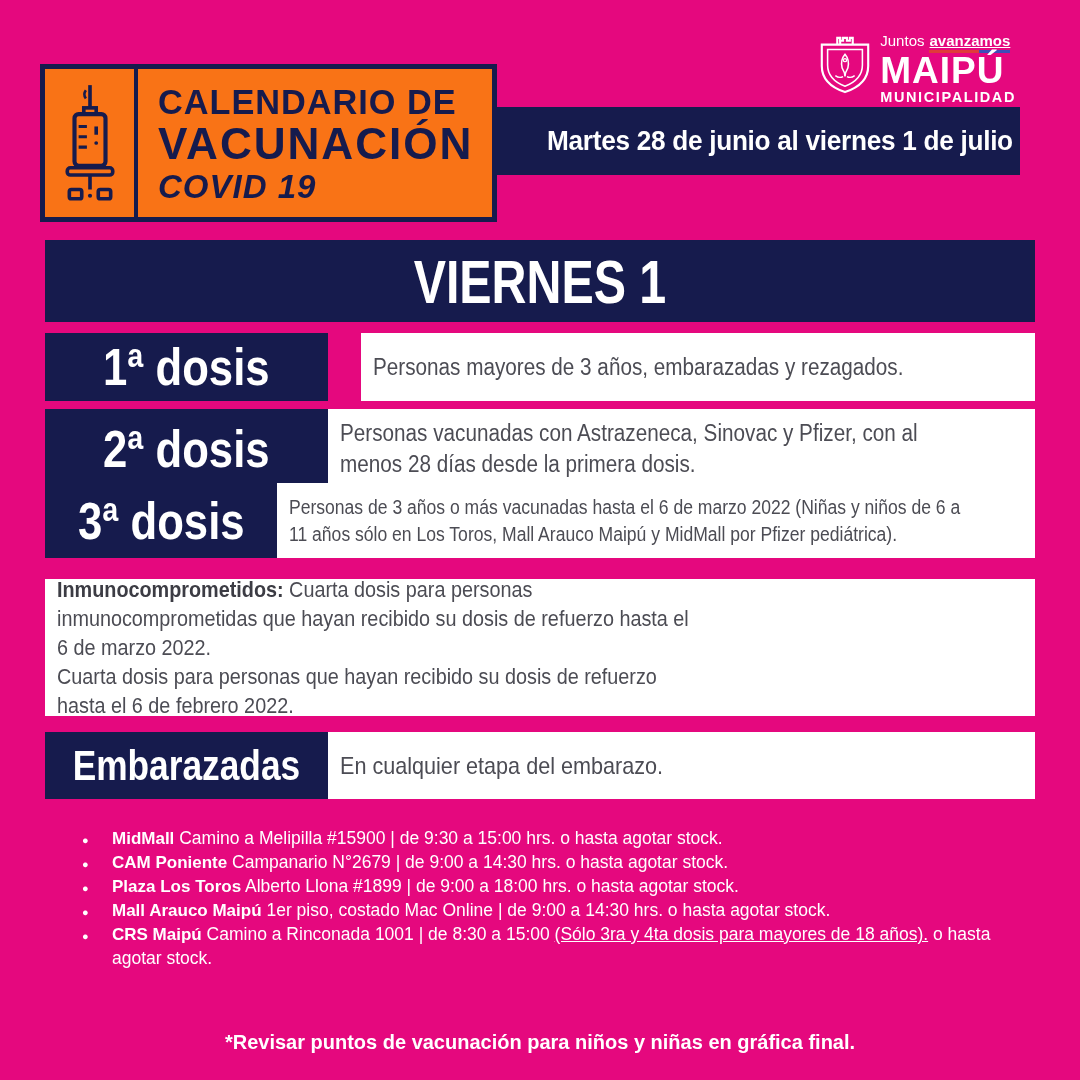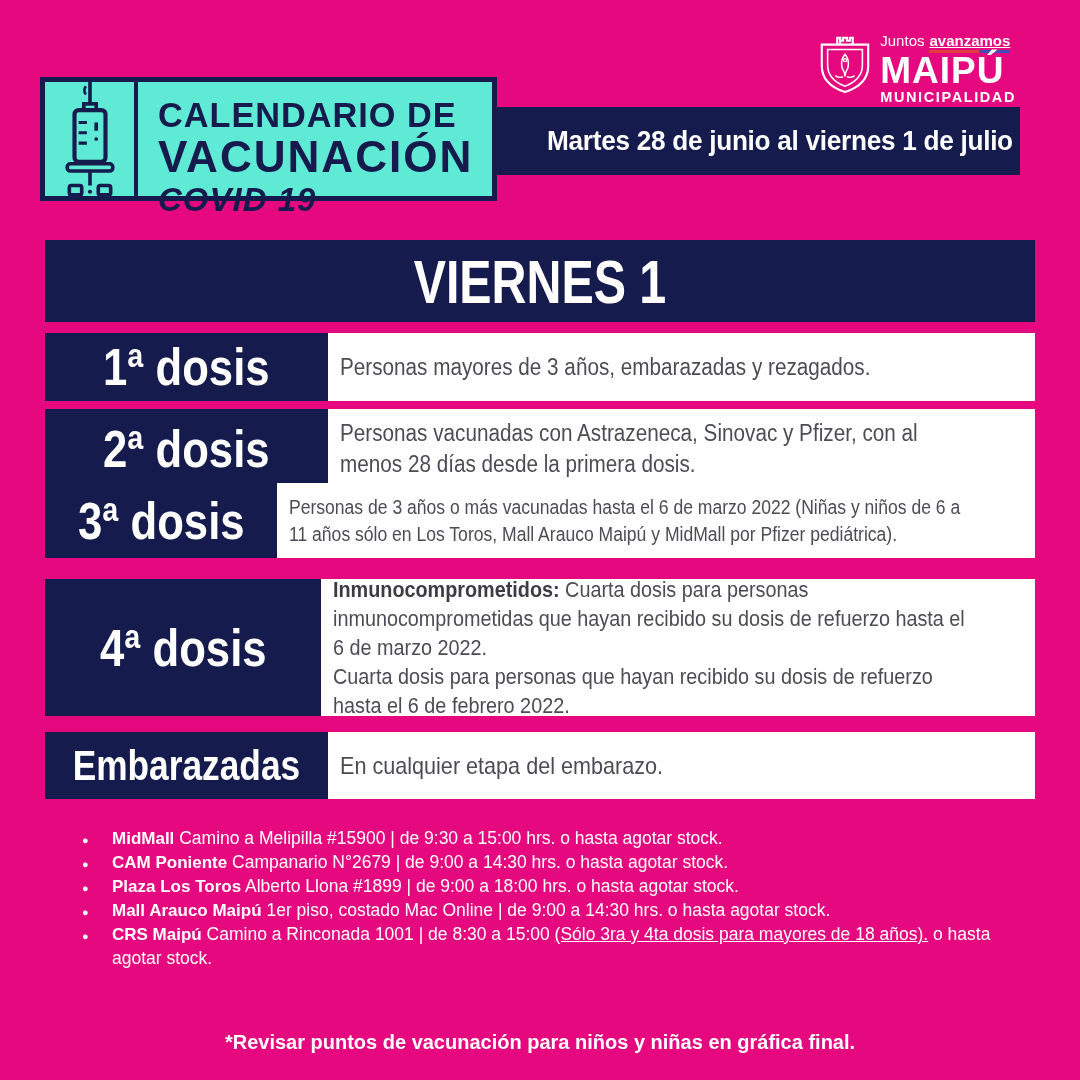--- a/index.html
+++ b/index.html
@@ -20,37 +20,37 @@
   .maipu { font-size:37px; font-weight:800; letter-spacing:1px; line-height:36px; }
   .municipalidad { font-size:14.5px; font-weight:700; letter-spacing:1.6px; line-height:16px; }
 
   
   .date-banner { position:absolute; left:488px; top:107px; width:532px; height:68px;
       background:#161B4D; display:flex; align-items:center; justify-content:flex-end; z-index:1; }
   .date-banner span { color:#fff; font-size:27px; font-weight:700; letter-spacing:-0.3px;
       display:inline-block; transform:scaleX(.97); white-space:nowrap; padding-left:10px; }
 
   
-  .header-box { position:absolute; left:40px; top:77px; width:457px; height:124px;
-      background:#5eead4; border:5px solid #161B4D; display:flex; z-index:2; }
+  .header-box { position:absolute; left:40px; top:64px; width:457px; height:158px;
+      background:#f97316; border:5px solid #161B4D; display:flex; z-index:2; }
   .syringe-col { width:93px; display:flex; align-items:center; justify-content:center;
       border-right:4px solid #161B4D; }
   .title-col { flex:1; padding:14px 0 0 20px; color:#161B4D; }
   .title-1 { font-size:35px; font-weight:800; letter-spacing:1px; line-height:38px; display:block; transform:scaleX(.98); transform-origin:left; white-space:nowrap; }
   .title-2 { font-size:45px; font-weight:800; letter-spacing:2px; line-height:46px; display:block; transform:scaleX(.98); transform-origin:left; white-space:nowrap; }
   .title-3 { font-size:33px; font-weight:700; font-style:italic; line-height:40px; display:block; letter-spacing:1px; }
 
   
   .day-banner { position:absolute; left:45px; top:240px; width:990px; height:82px;
       background:#161B4D; display:flex; align-items:center; justify-content:center; }
   .day-banner span { color:#fff; font-size:62px; font-weight:800; display:inline-block;
       transform:scaleX(.78); white-space:nowrap; }
 
   .row { position:absolute; left:45px; width:990px; display:flex; }
-  .row-1 { top:333px; height:68px; }
+  .row-1 { top:333px; height:68px;gap:33px; }
   .row-2 { top:409px; height:79px; }
   .row-3 { top:483px; height:75px; }
   .row-4 { top:579px; height:137px; }
   .row-5 { top:732px; height:67px; }
   .row-label { width:283px; background:#161B4D; display:flex; align-items:center; justify-content:center; }
   .row-label span { color:#fff; font-weight:800; display:inline-block; transform:scaleX(.84); white-space:nowrap; }
   .row-1 .row-label span, .row-2 .row-label span, .row-3 .row-label span { font-size:52px; }
   .row-4 .row-label span { font-size:52px; }
   .row-5 .row-label span { font-size:42px; }
   .row-desc { flex:1; background:#fff; display:flex; align-items:center; padding-left:12px; }
@@ -160,23 +160,20 @@
     <div class="row-label">
       <span>3ª dosis</span>
     </div>
     <div class="row-desc">
       <p><b></b><span>Personas de 3 años o más vacunadas hasta el 6 de marzo 2022 (Niñas y niños de 6 a
 11 años sólo en Los Toros, Mall Arauco Maipú y MidMall por Pfizer pediátrica).</span></p>
     </div>
   </div>
 
   <div class="row row-4">
-    <div class="row-label">
-      <span>4ª dosis</span>
-    </div>
     <div class="row-desc">
       <p><b>Inmunocomprometidos:</b><span> Cuarta dosis para personas
 inmunocomprometidas que hayan recibido su dosis de refuerzo hasta el
 6 de marzo 2022.
 Cuarta dosis para personas que hayan recibido su dosis de refuerzo
 hasta el 6 de febrero 2022.</span></p>
     </div>
   </div>
 
   <div class="row row-5">

